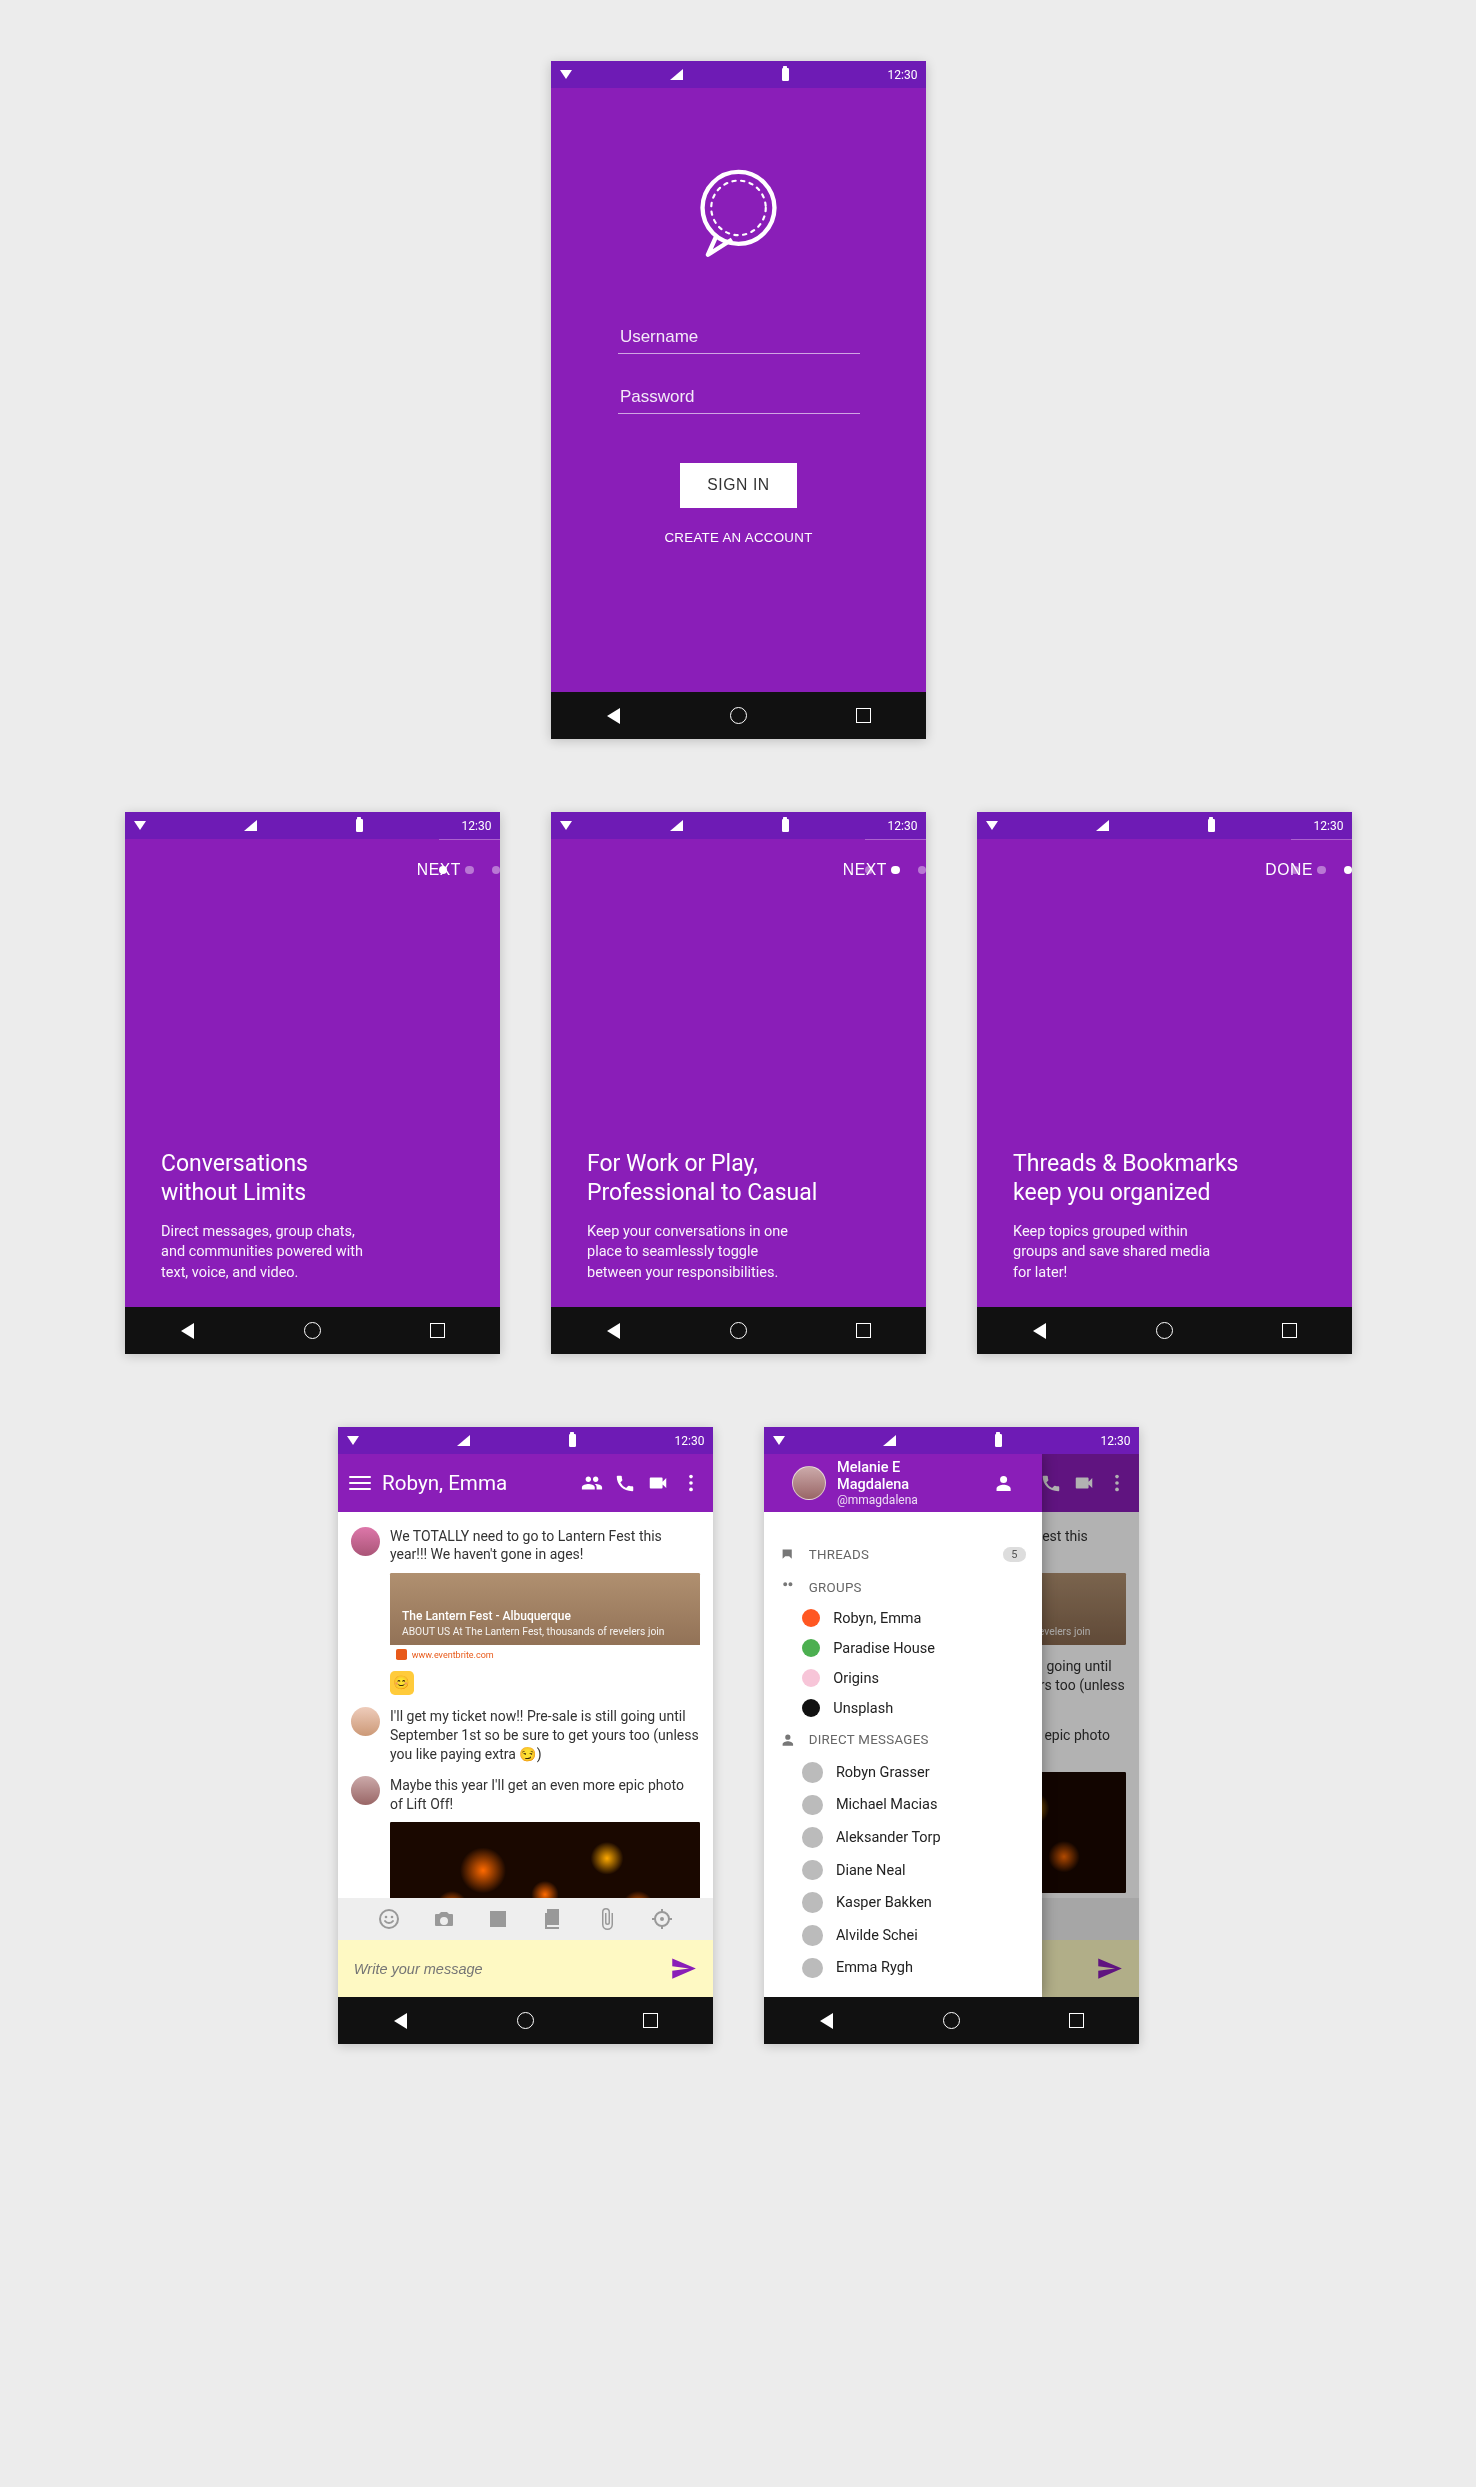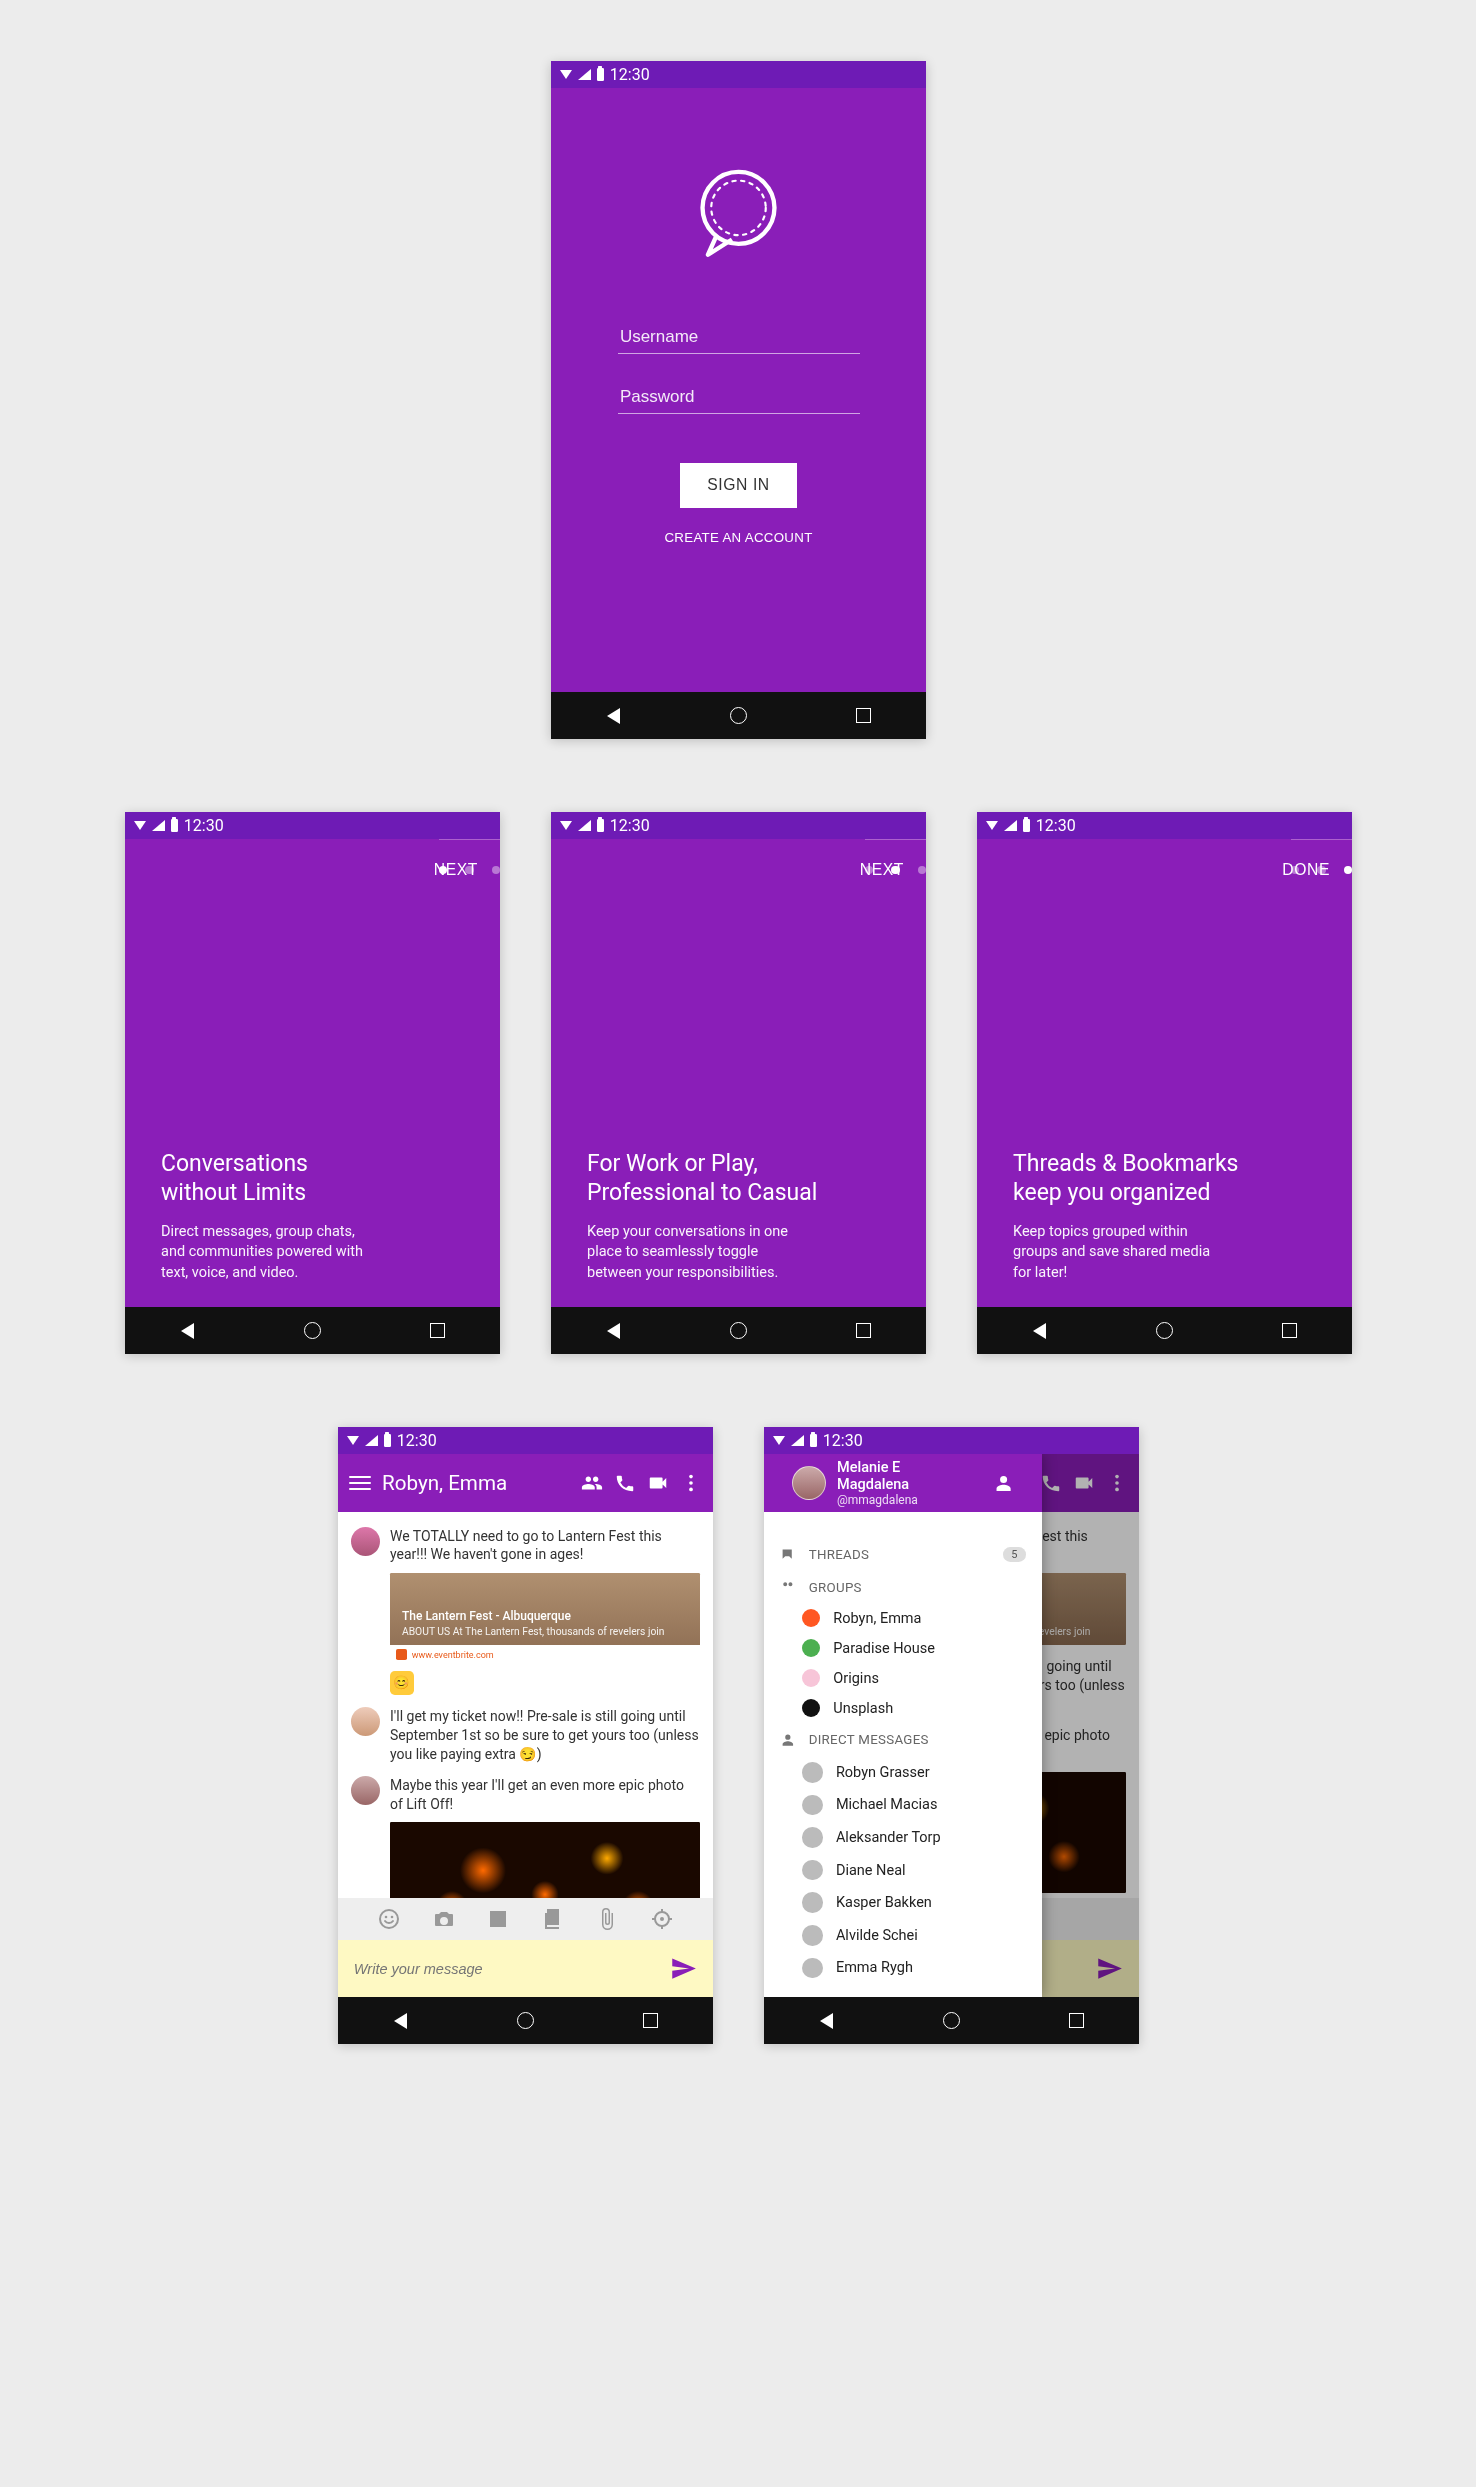--- a/index.html
+++ b/index.html
@@ -3,21 +3,21 @@
 <meta charset="utf-8">
 <style>
   * { box-sizing: border-box; margin: 0; padding: 0; }
   body { background: #ececec; font-family: Roboto, Arial, sans-serif; padding: 61px 0; }
   .board { width: 1477px; margin: 0 auto; }
   .row { display: flex; justify-content: center; gap: 51px; margin-bottom: 73px; }
   .phone { width: 375px; background: #000; box-shadow: 0 2.4px 11px rgba(0,0,0,.2); position: relative; display: flex; flex-direction: column; }
   .phone.tall { height: 678px; }
   .phone.med { height: 542px; }
   .phone.chat { height: 617px; }
-  .status { height: 27px; background: #6e1bb5; display: flex; justify-content: flex-start; align-items: center; gap: 6px; padding: 0 8.5px; color: #fff; font-size: 16px; }
+  .status { height: 27px; background: #6e1bb5; display: flex; justify-content: space-between; align-items: center; gap: 6px; padding: 0 8.5px; color: #fff; font-size: 12px; }
   .status .tri { width:0;height:0;border-left:6px solid transparent;border-right:6px solid transparent;border-bottom:9.7px solid #fff; transform: rotate(180deg);}
   .status .sig { width:0;height:0;border-left:13.3px solid transparent;border-bottom:11px solid #fff; }
   .status .batt { width: 7.3px; height: 13.3px; background: #fff; border-radius: 1.2px; position: relative; }
   .status .batt::before { content:""; position:absolute; top:-1.8px; left:1.8px; width:3.6px; height:1.8px; background:#fff; border-radius:0.6px; }
   .nav { height: 47px; background: #111; display:flex; justify-content:space-around; align-items:center; }
   .nav .btn { width:22px; height:22px; display:flex; align-items:center; justify-content:center; }
   .nav .back { width:0;height:0;border-top:8.5px solid transparent;border-bottom:8.5px solid transparent;border-right:13.3px solid #fff; }
   .nav .home { width:17px;height:17px;border:1.8px solid #fff;border-radius:50%; }
   .nav .recent { width:15.7px;height:15.7px;border:1.8px solid #fff; }
   .body { flex:1; position:relative; overflow:hidden; }
@@ -34,21 +34,21 @@
 
   
   .onboard { background:#8a1eb8; height:100%; display:flex; flex-direction:row; color:#fff; }
   .ob-fill { flex:1; display:flex; flex-direction:column; justify-content:flex-end; padding: 0 36px 24px; }
   .ob-title { font-size:23px; font-weight:400; line-height:1.25; margin-bottom:14.5px; white-space:pre-line; }
   .ob-desc { font-size:14.5px; line-height:1.4; opacity:.95; white-space:pre-line; }
   .ob-bar { border-top:0.6px solid rgba(255,255,255,.3); height:61px; display:flex; align-items:center; justify-content:center; position:relative; }
   .dots { display:flex; gap:18px; }
   .dot { width:8.5px;height:8.5px;border-radius:50%; background:rgba(255,255,255,.4); }
   .dot.active { background:#fff; }
-  .ob-bar .action { position:absolute; right:22px; color:#fff; font-size:15.7px; letter-spacing:0.6px; background:none; border:none; }
+  .ob-bar .action { position:absolute; right:39px; color:#fff; font-size:15.7px; letter-spacing:0.6px; background:none; border:none; }
 
   
   .chat { background:#f2f2f2; height:100%; display:flex; flex-direction:column; }
   .appbar { background:#8a1eb8; height:58px; display:flex; align-items:center; padding:0 11px; color:#fff; gap:11px; }
   .appbar .title { flex:1; font-size:20.6px; font-weight:400; }
   .ham { width:22px; display:flex; flex-direction:column; gap:3.6px; }
   .ham span { height:2.4px; background:#fff; border-radius:1.2px; }
   .ic { width:22px; height:22px; fill:#fff; }
   .chat-body { flex:1; background:#fff; overflow:hidden; padding: 14.5px 13.3px 0; position:relative; }
   .msg { display:flex; gap:9.7px; margin-bottom:12px; }

